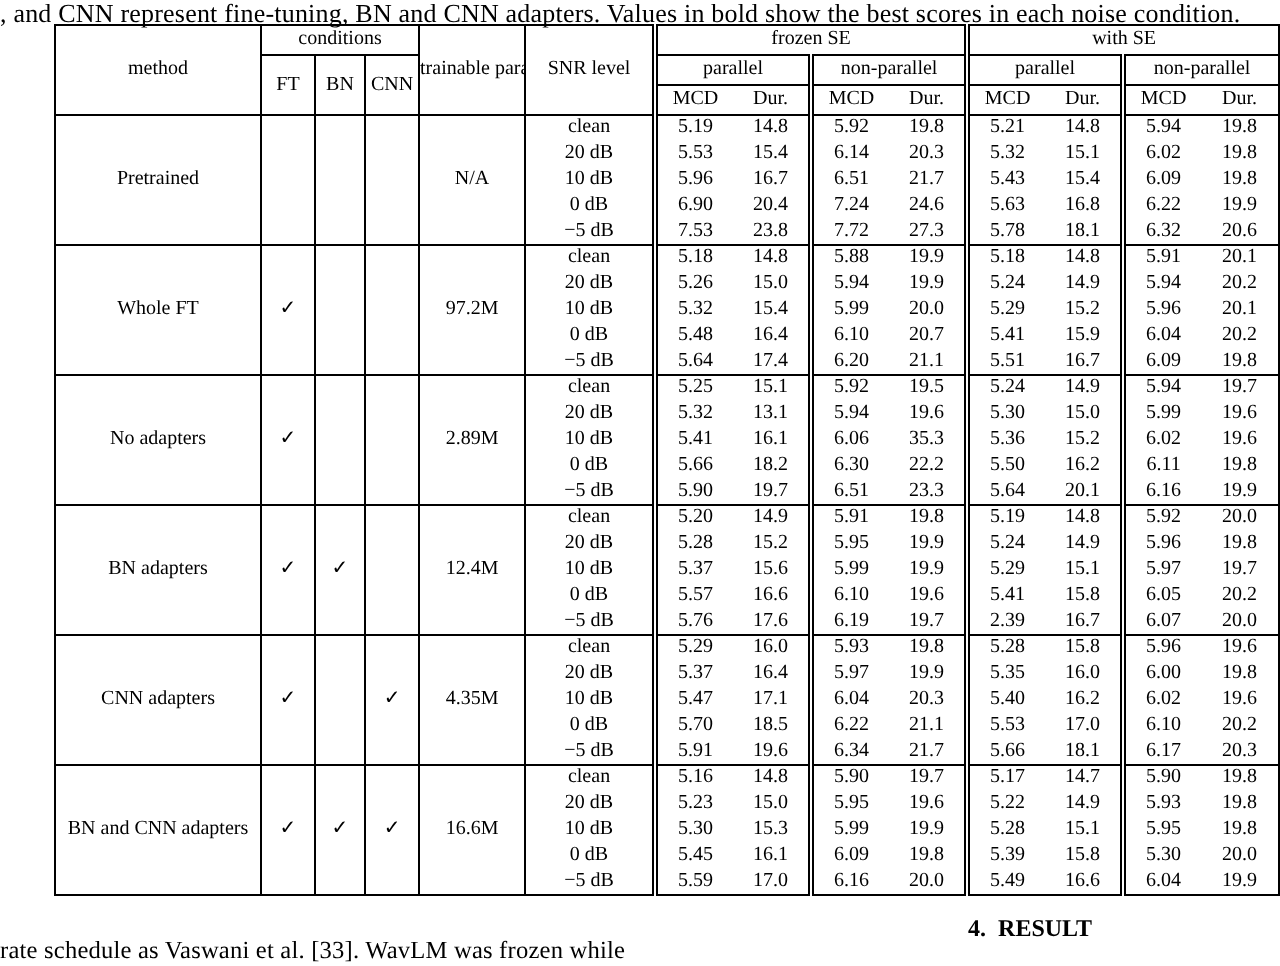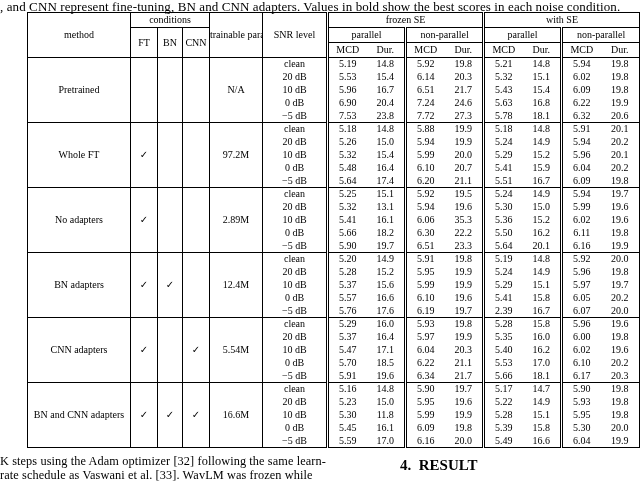--- a/index.html
+++ b/index.html
@@ -32,21 +32,21 @@
   .wrap  { white-space: normal; line-height: 13px; }
   .mcell { white-space: normal; line-height: 12px; padding: 0 12px; }
   td.b { font-weight: bold; }
   .bottom { position: relative; margin-top: 7px; }
   .body-left {
     margin: 0; font-size: 12.3px; line-height: 13.5px;
     white-space: nowrap; letter-spacing: 0.1px;
   }
   .body-right {
     position: absolute; top: 2px; left: 400px; width: 230px;
-    text-align: left; font-weight: bold; font-size: 15px;
+    text-align: center; font-weight: bold; font-size: 12px;
     white-space: pre;
   }
 </style>
 </head>
 <body>
 
 <p class="caption">, and CNN represent fine-tuning, BN and CNN adapters. Values in bold show the best scores in each noise condition.</p>
 
 <table class="results">
   <colgroup>
@@ -333,21 +333,21 @@
         <td class="bld">2.39</td>
         <td>16.7</td>
         <td class="bld">6.07</td>
         <td>20.0</td>
       </tr>
       <tr class="gstart">
         <td class="mcell" rowspan="5">CNN adapters</td>
         <td class="bl" rowspan="5">✓</td>
         <td class="bl" rowspan="5"></td>
         <td class="bl" rowspan="5">✓</td>
-        <td class="bl" rowspan="5">5.54M</td>
+        <td class="bl" rowspan="5">4.35M</td>
         <td class="bl">clean</td>
         <td class="bld">5.29</td>
         <td>16.0</td>
         <td class="bld">5.93</td>
         <td>19.8</td>
         <td class="bld">5.28</td>
         <td>15.8</td>
         <td class="bld">5.96</td>
         <td class="b">19.6</td>
       </tr>
@@ -418,21 +418,21 @@
         <td class="bld">5.95</td>
         <td class="b">19.6</td>
         <td class="bld b">5.22</td>
         <td class="b">14.9</td>
         <td class="bld b">5.93</td>
         <td>19.8</td>
       </tr>
       <tr>
         <td class="bl">10 dB</td>
         <td class="bld b">5.30</td>
-        <td class="b">11.8</td>
+        <td class="b">15.3</td>
         <td class="bld b">5.99</td>
         <td class="b">19.9</td>
         <td class="bld b">5.28</td>
         <td class="b">15.1</td>
         <td class="bld b">5.95</td>
         <td>19.8</td>
       </tr>
       <tr>
         <td class="bl">0 dB</td>
         <td class="bld b">5.45</td>
@@ -452,15 +452,15 @@
         <td>20.0</td>
         <td class="bld b">5.49</td>
         <td class="b">16.6</td>
         <td class="bld b">6.04</td>
         <td>19.9</td>
       </tr>
     </tbody>
 </table>
 
 <div class="bottom">
-  <p class="body-left"><span>K steps using the Adam optimizer [32] following the same learn-</span><br><span>rate schedule as Vaswani et al. [33]. WavLM was frozen while</span></p>
+  <p class="body-left"><br><span>rate schedule as Vaswani et al. [33]. WavLM was frozen while</span></p>
   <div class="body-right">4.  RESULT</div>
 </div>
 
 </body></html>

